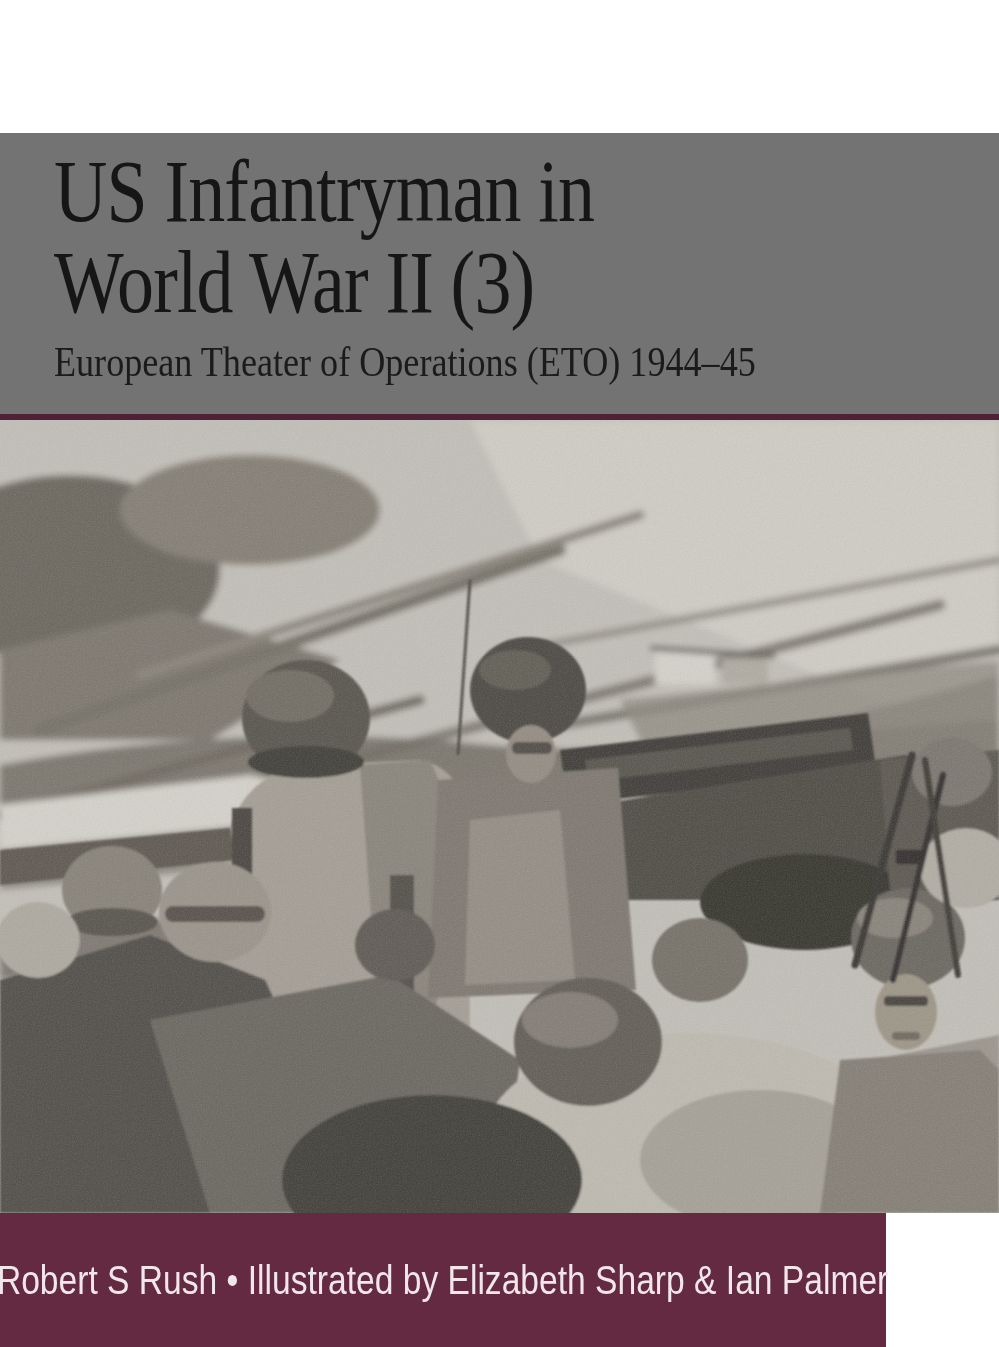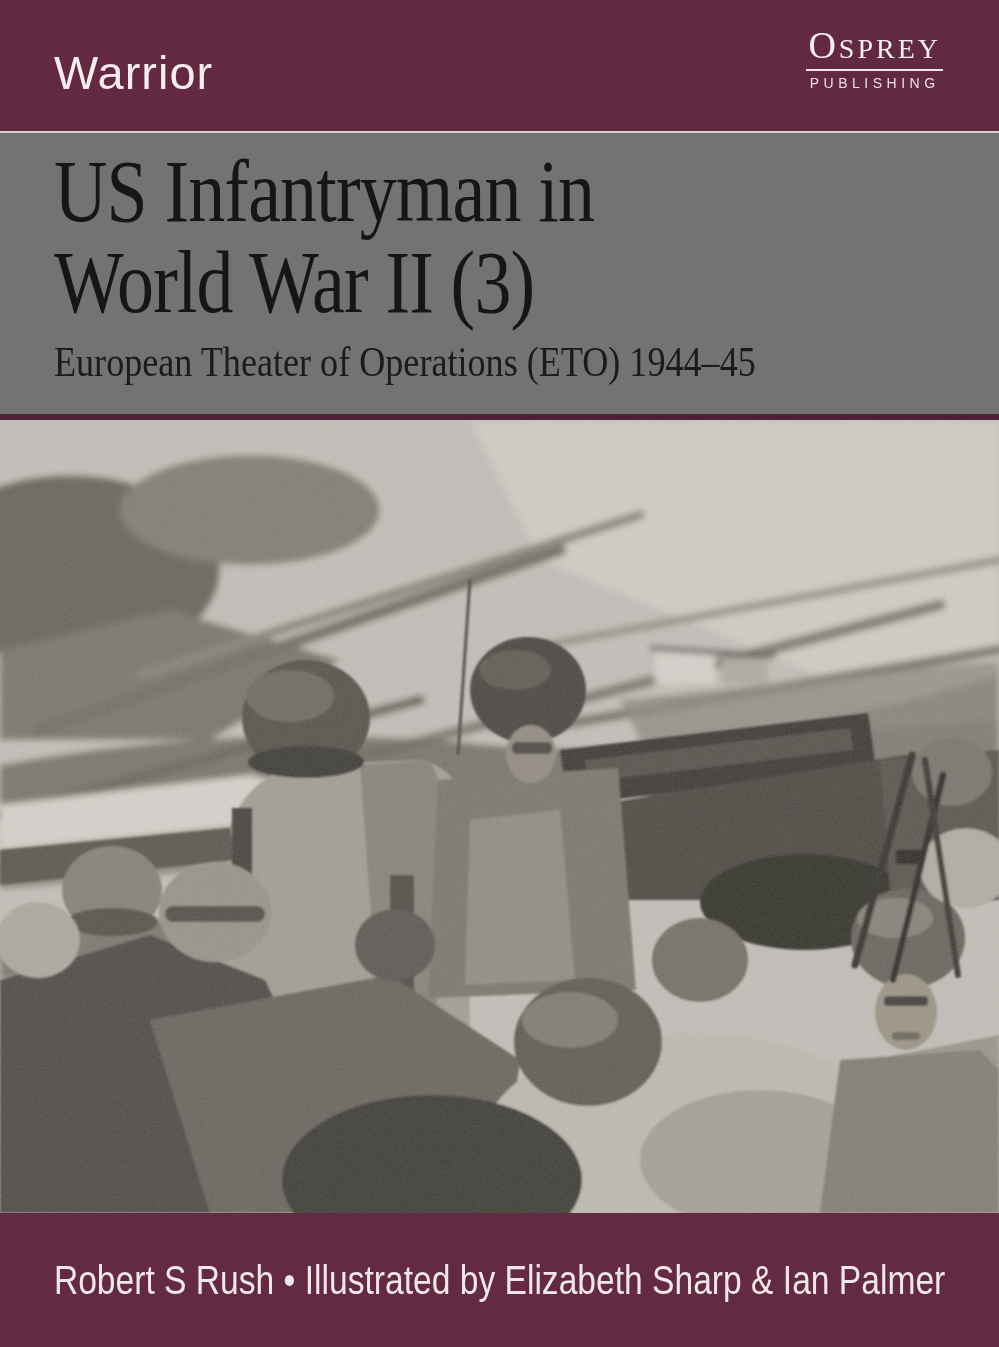--- a/index.html
+++ b/index.html
@@ -65,42 +65,35 @@
     background:#4e2136;
   }
   
   .photo{
     position:absolute;top:420px;left:0;width:999px;height:793px;
     background:#c8c5be;
   }
   .photo svg{display:block;}
   
   .footer{
-    position:absolute;top:1213px;left:0;width:999px;height:134px;
+    position:absolute;top:1213px;left:0;width:886px;height:134px;
     background:#632a42;
     display:flex;align-items:center;justify-content:center;
   }
   .credits{
     font-size:40px;color:#f1e7eb;letter-spacing:0px;
     transform:scaleX(0.84);transform-origin:center center;
     white-space:nowrap;
   }
 </style>
 </head>
 <body>
 
 <div class="cover">
 
-  <div class="banner">
-    <div class="series">Warrior</div>
-    <div class="logo">
-      <div class="logo-name"><span class="initial">O</span><span class="rest">SPREY</span></div>
-      <div class="logo-tagline">PUBLISHING</div>
-    </div>
-  </div>
 
   <div class="title-area">
     <div class="title-lines">
       <div>US Infantryman in</div>
       <div>World War II (3)</div>
     </div>
     <div class="subtitle">European Theater of Operations (ETO) 1944–45</div>
   </div>
 
   <div class="separator"></div>

